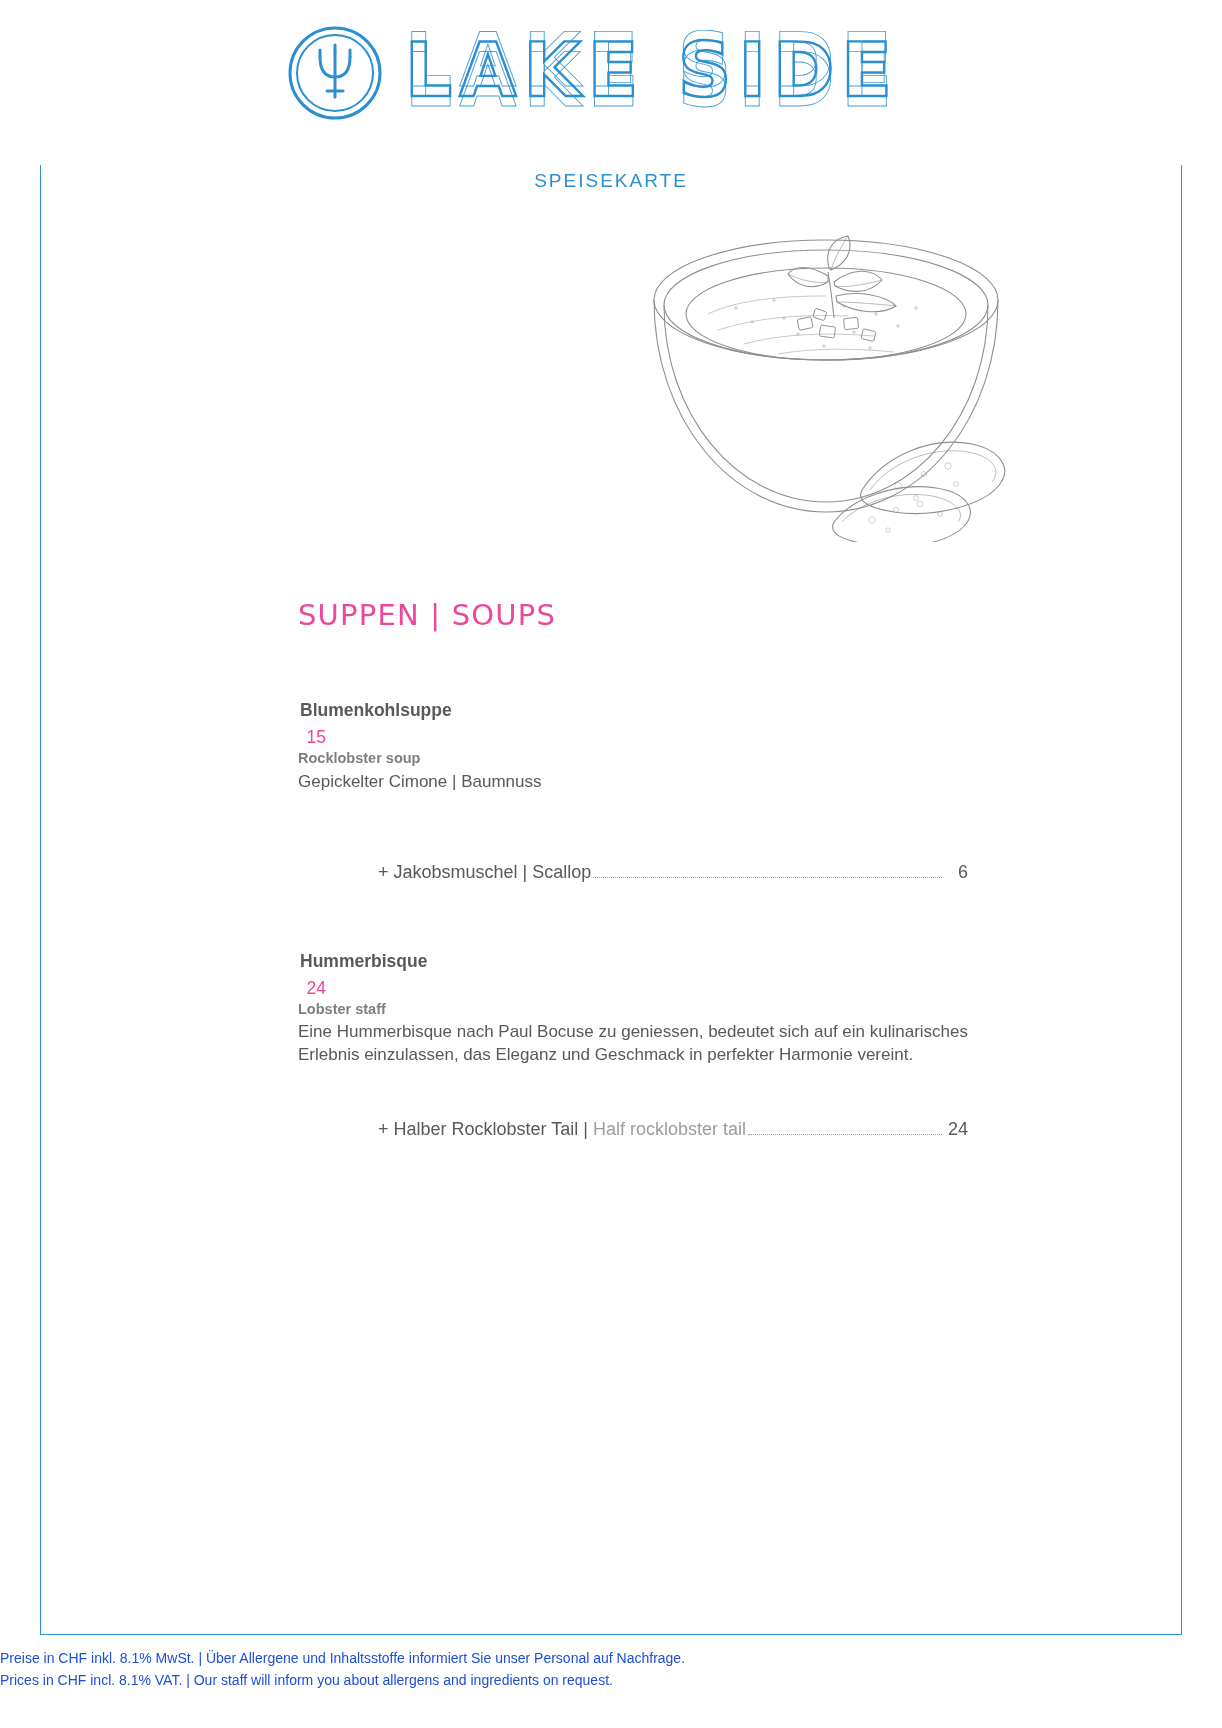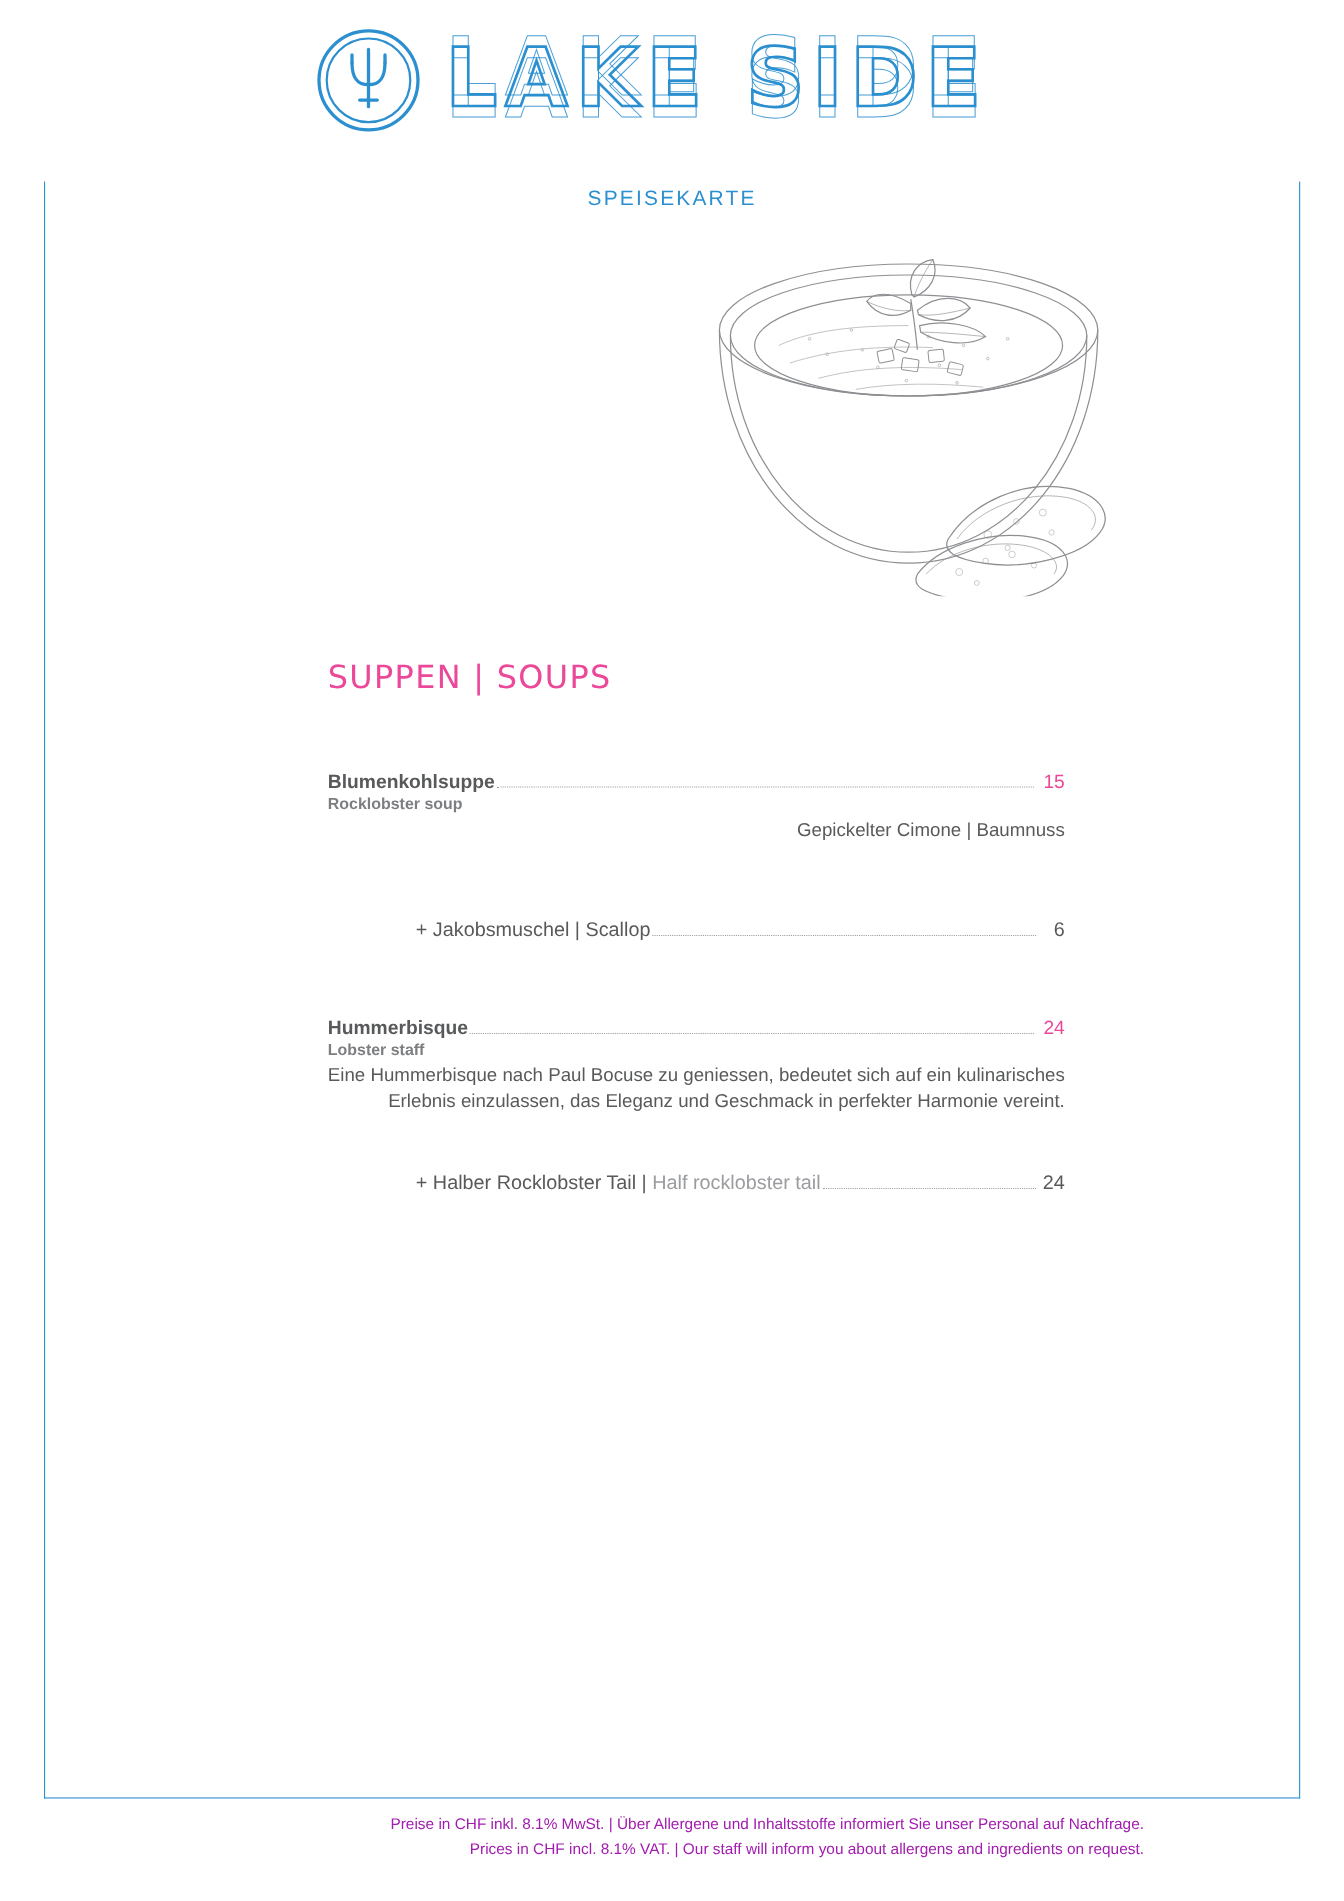--- a/index.html
+++ b/index.html
@@ -118,20 +118,21 @@
     top: 700px;
     width: 670px;
   }
 
   .item { margin-bottom: 0; }
 
   .item-head {
     display: flex;
     align-items: baseline;
     width: 670px;
+    flex-direction: column;
   }
   .item-name {
     font-size: 17.5px;
     font-weight: bold;
     color: #58595b;
     white-space: nowrap;
   }
   .leader {
     flex: 1 1 auto;
     border-bottom: 1px dotted #9b9da0;
@@ -150,21 +151,20 @@
     font-weight: bold;
     color: #7c7e81;
     margin-top: 1px;
     line-height: 1.35;
   }
   .item-desc {
     font-size: 17px;
     color: #58595b;
     line-height: 1.35;
     margin-top: 2px;
-    text-align: right;
   }
   .item-desc-en {
     font-size: 16.5px;
     color: #8c8e91;
     font-style: italic;
     line-height: 1.42;
     margin-top: 1px;
   }
 
   
@@ -192,23 +192,23 @@
 
   .gap-lg { height: 68px; }
   .gap-md { height: 52px; }
 
   
   .footer {
     position: absolute;
     left: 0;
     top: 1648px;
     width: 1040px;
-    text-align: right;
+    text-align: left;
     font-size: 14px;
-    color: #a21caf;
+    color: #1d4ed8;
     line-height: 1.55;
   }
 </style>
 </head>
 <body>
 
 <div class="logo-row">
 
   <span class="logo-mark">
     <svg viewBox="0 0 96 96" width="96" height="96" aria-hidden="true">

